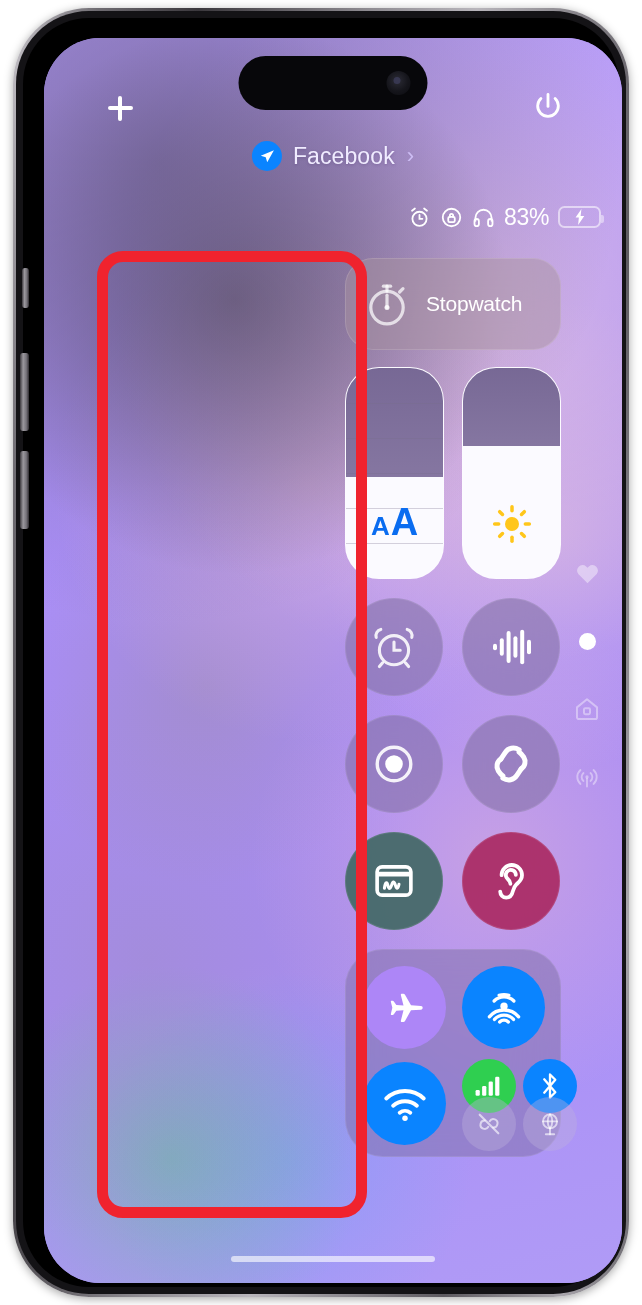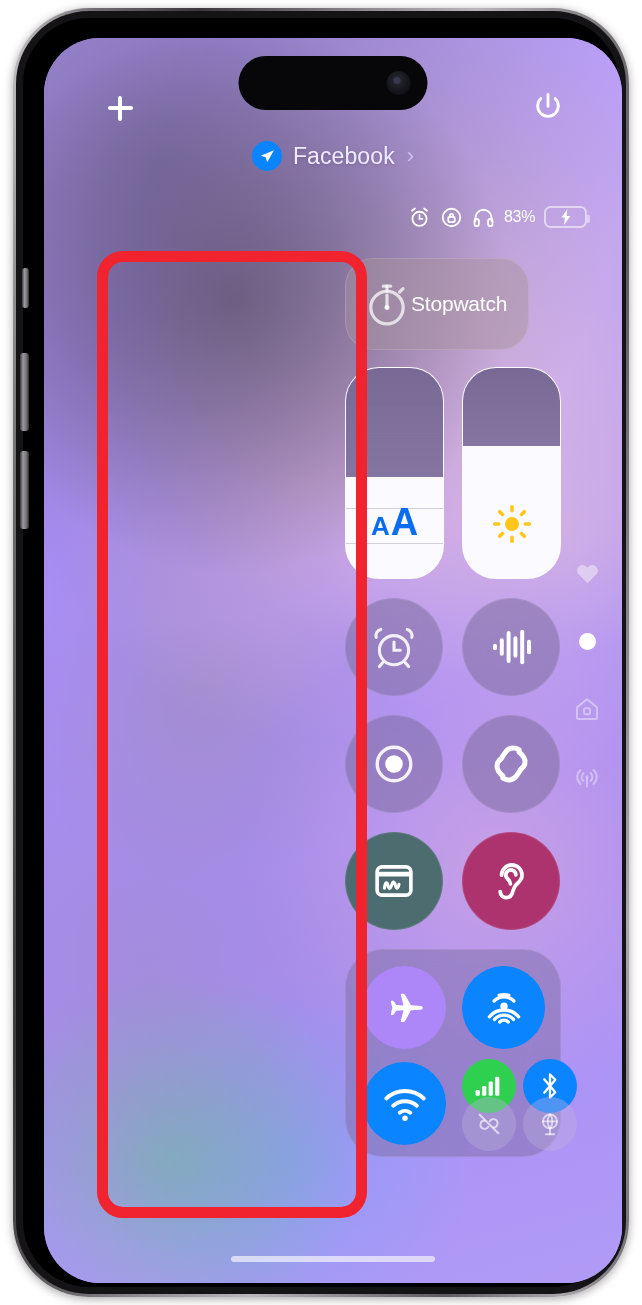--- a/index.html
+++ b/index.html
@@ -91,36 +91,36 @@
   .bars{display:flex;align-items:flex-end;gap:2.6px;height:17px;}
   .bars i{display:block;width:4.6px;background:#fff;border-radius:1.3px;}
   .bars i:nth-child(1){height:6px;}
   .bars i:nth-child(2){height:9.5px;}
   .bars i:nth-child(3){height:13px;}
   .bars i:nth-child(4){height:17px;background:rgba(255,255,255,.42);}
   .carrier{font-size:24px;font-weight:500;letter-spacing:-.2px;text-shadow:0 1px 2px rgba(70,40,110,.2);}
   .wifi-ic svg{width:25px;height:19px;display:block;}
   .sb-right{ position:absolute; left:364px; display:flex; align-items:center; gap:9px;}
   .sb-right svg{display:block;}
-  .batt-pct{font-size:16px;font-weight:500;letter-spacing:-.3px;}
+  .batt-pct{font-size:23px;font-weight:500;letter-spacing:-.3px;}
   .batt{ position:relative; width:43px; height:22px; border:2px solid rgba(255,255,255,.55);
     border-radius:6.5px; padding:1.6px;}
   .batt::after{content:"";position:absolute;right:-5px;top:7px;width:3px;height:8px;
     border-radius:0 2px 2px 0;background:rgba(255,255,255,.45);}
   .batt-fill{height:100%;width:84%;background:#33d658;border-radius:4px;}
   .batt-bolt{position:absolute;left:50%;top:50%;transform:translate(-50%,-50%);width:14px;height:16px;}
 
   
   .cc{ position:absolute; left:301px; top:220px; width:222px; z-index:4;}
 
   
-  .tile-stopwatch{ width:184px; height:92px; border-radius:28px;
+  .tile-stopwatch{ width:216px; height:92px; border-radius:28px;
     background:rgba(168,146,156,.46);
     border:.5px solid rgba(255,255,255,.13);
-    display:flex; align-items:center; padding-left:17px; cursor:pointer;
+    display:flex; align-items:center; padding-left:17px; gap:15px; cursor:pointer;
     backdrop-filter:blur(20px); -webkit-backdrop-filter:blur(20px);}
   .tile-stopwatch svg{width:48px;height:48px;display:block;}
   .tile-stopwatch .lbl{ color:#fff; font-size:21px; font-weight:500; letter-spacing:-.2px;}
 
   
   .sliders{ display:flex; gap:18px; margin-top:17px;}
   .slider{ position:relative; width:99px; height:212px; border-radius:34px; overflow:hidden;
     background:#fbfaff; cursor:pointer; border:.5px solid rgba(255,255,255,.25);}
   .slider .top{ position:absolute; left:0; right:0; top:0;
     background:linear-gradient(180deg,rgba(108,92,140,.92) 0%, rgba(123,107,153,.92) 100%);}

